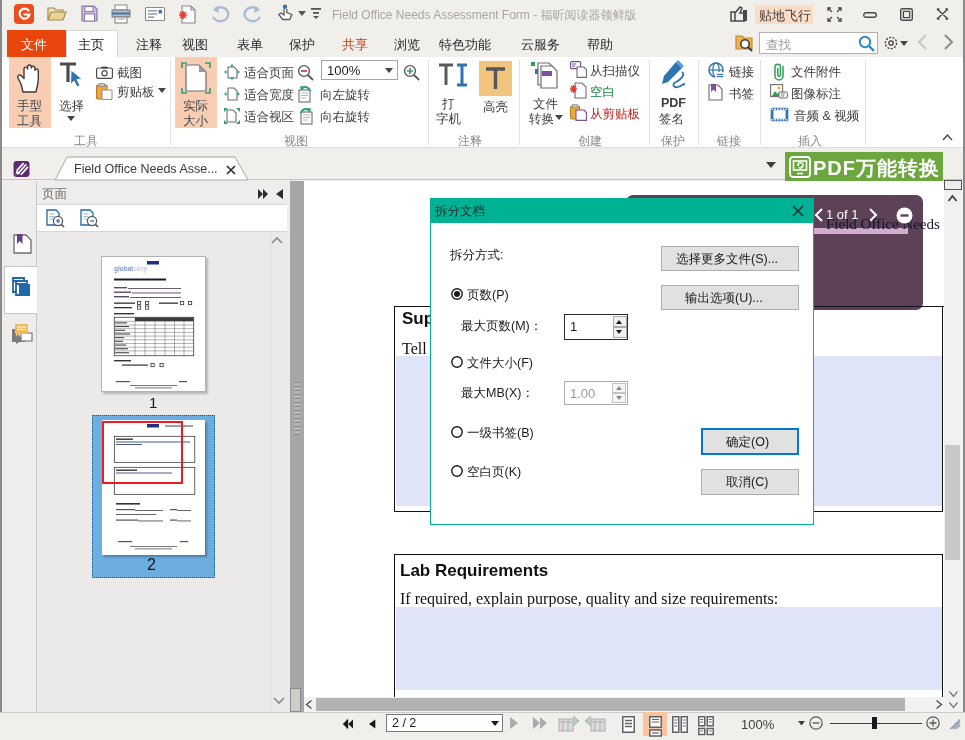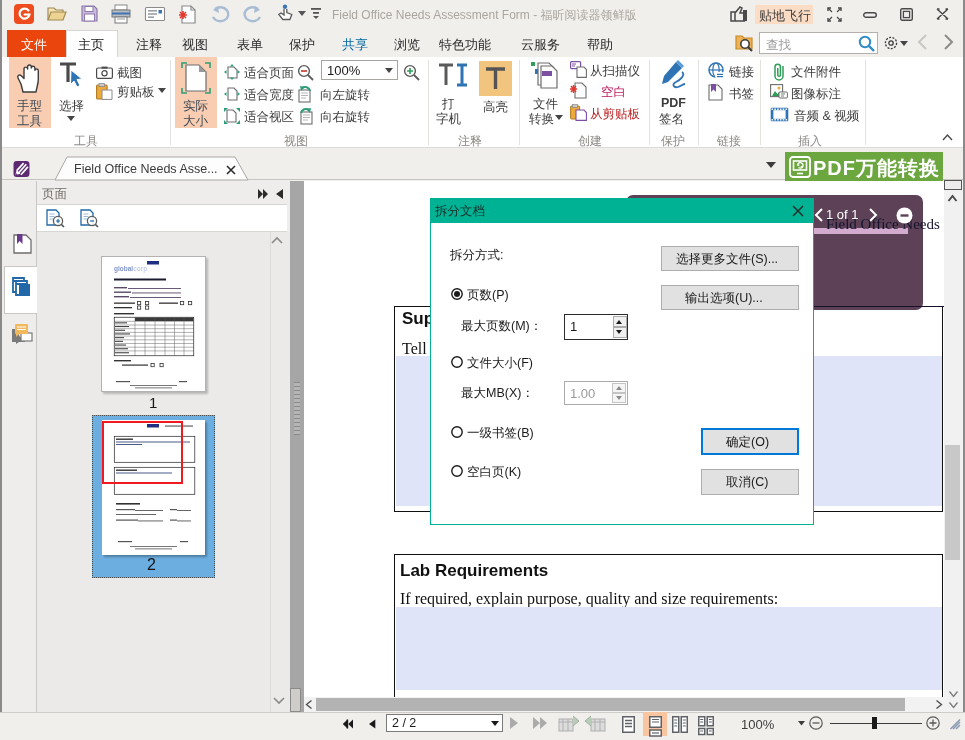--- a/index.html
+++ b/index.html
@@ -94,21 +94,21 @@
 
 <div class="ab" style="left:0;top:28px;width:965px;height:29px;background:#f1efec;"></div>
 <div class="ab" style="left:7px;top:30px;width:59px;height:27px;background:#e9450c;"></div>
 <div class="tx" style="left:21px;top:36px;font-size:13px;color:#fff;">文件</div>
 <div class="ab" style="left:66px;top:30px;width:50px;height:27px;background:#fff;border:1px solid #d8d6d3;border-bottom:none;"></div>
 <div class="tx" style="left:78px;top:36px;font-size:13px;color:#1a1a1a;">主页</div>
 <div class="tx" style="left:136px;top:36px;font-size:13px;color:#2b2b2b;">注释</div>
 <div class="tx" style="left:182px;top:36px;font-size:13px;color:#2b2b2b;">视图</div>
 <div class="tx" style="left:237px;top:36px;font-size:13px;color:#2b2b2b;">表单</div>
 <div class="tx" style="left:289px;top:36px;font-size:13px;color:#2b2b2b;">保护</div>
-<div class="tx" style="left:342px;top:36px;font-size:13px;color:#0369a1;">共享</div>
+<div class="tx" style="left:342px;top:36px;font-size:13px;color:#c2410c;">共享</div>
 <div class="tx" style="left:394px;top:36px;font-size:13px;color:#2b2b2b;text-align:right;">浏览</div>
 <div class="tx" style="left:439px;top:36px;font-size:13px;color:#2b2b2b;">特色功能</div>
 <div class="tx" style="left:521px;top:36px;font-size:13px;color:#2b2b2b;">云服务</div>
 <div class="tx" style="left:587px;top:36px;font-size:13px;color:#2b2b2b;">帮助</div>
 <svg style="left:735px;top:34px" width="19" height="18" viewBox="0 0 19 18">
       <path d="M1 15 V2 h6 l2 2 h8 v11 z" fill="#f0b254" stroke="#c58a2a" stroke-width="1.2"></path>
       <circle cx="10" cy="10" r="4.2" fill="#fff" stroke="#3c3c3c" stroke-width="1.6"></circle>
       <path d="M13 13 L17 17" stroke="#3c3c3c" stroke-width="2"></path>
     </svg>
 <div class="ab" style="left:759px;top:32px;width:119px;height:22px;background:#fff;border:1px solid #b3b0ad;box-sizing:border-box;"></div>
@@ -283,21 +283,21 @@
       <path d="M2 3 h4 M2 5 h3" stroke="#7d4fa3" stroke-width="1"></path>
       <path d="M7 6 H14 L16.4 8.5 V16.4 H7 Z" fill="#fff" stroke="#6d6d6d" stroke-width="1.1"></path>
     </svg>
 <div class="tx" style="left:590px;top:63px;font-size:12.5px;color:#3c3c3c;">从扫描仪</div>
 <svg style="left:570px;top:82px" width="17" height="17" viewBox="0 0 17 17">
       <path d="M5 1 H12 L16 5 V16 H5 Z" fill="#fff" stroke="#6d6d6d" stroke-width="1.1"></path>
       <g stroke="#e03c31" stroke-width="1.4">
         <path d="M3.5 3 v8 M0 7 h7 M1 4 l5 6 M1 10 l5-6"></path>
       </g>
     </svg>
-<div class="tx" style="left:590px;top:84px;font-size:12.5px;color:#be185d;margin-left:11px;">空白</div>
+<div class="tx" style="left:590px;top:84px;font-size:12.5px;color:#15803d;">空白</div>
 <svg style="left:570px;top:104px" width="17" height="17" viewBox="0 0 17 17">
       <rect x="0.6" y="2" width="9" height="13" rx="1" fill="#eda93c" stroke="#b07a1e" stroke-width="1"></rect>
       <rect x="2.5" y="0.6" width="5" height="2.8" fill="#c9c9c9" stroke="#8a8a8a" stroke-width="0.7"></rect>
       <path d="M6 6 H14 L16.4 8.5 V16.4 H6 Z" fill="#fff" stroke="#7d4fa3" stroke-width="1.1"></path>
     </svg>
 <div class="tx" style="left:590px;top:106px;font-size:12.5px;color:#b91c1c;">从剪贴板</div>
 
 <svg style="left:658px;top:60px" width="28" height="32" viewBox="0 0 28 32">
       <path d="M18 2 L24 8 L10 22 L4 24 L6 16 Z" fill="#2e74b5"></path>
       <path d="M20 0 L26 6 L24 8 L18 2 Z" fill="#5a9bd5"></path>

